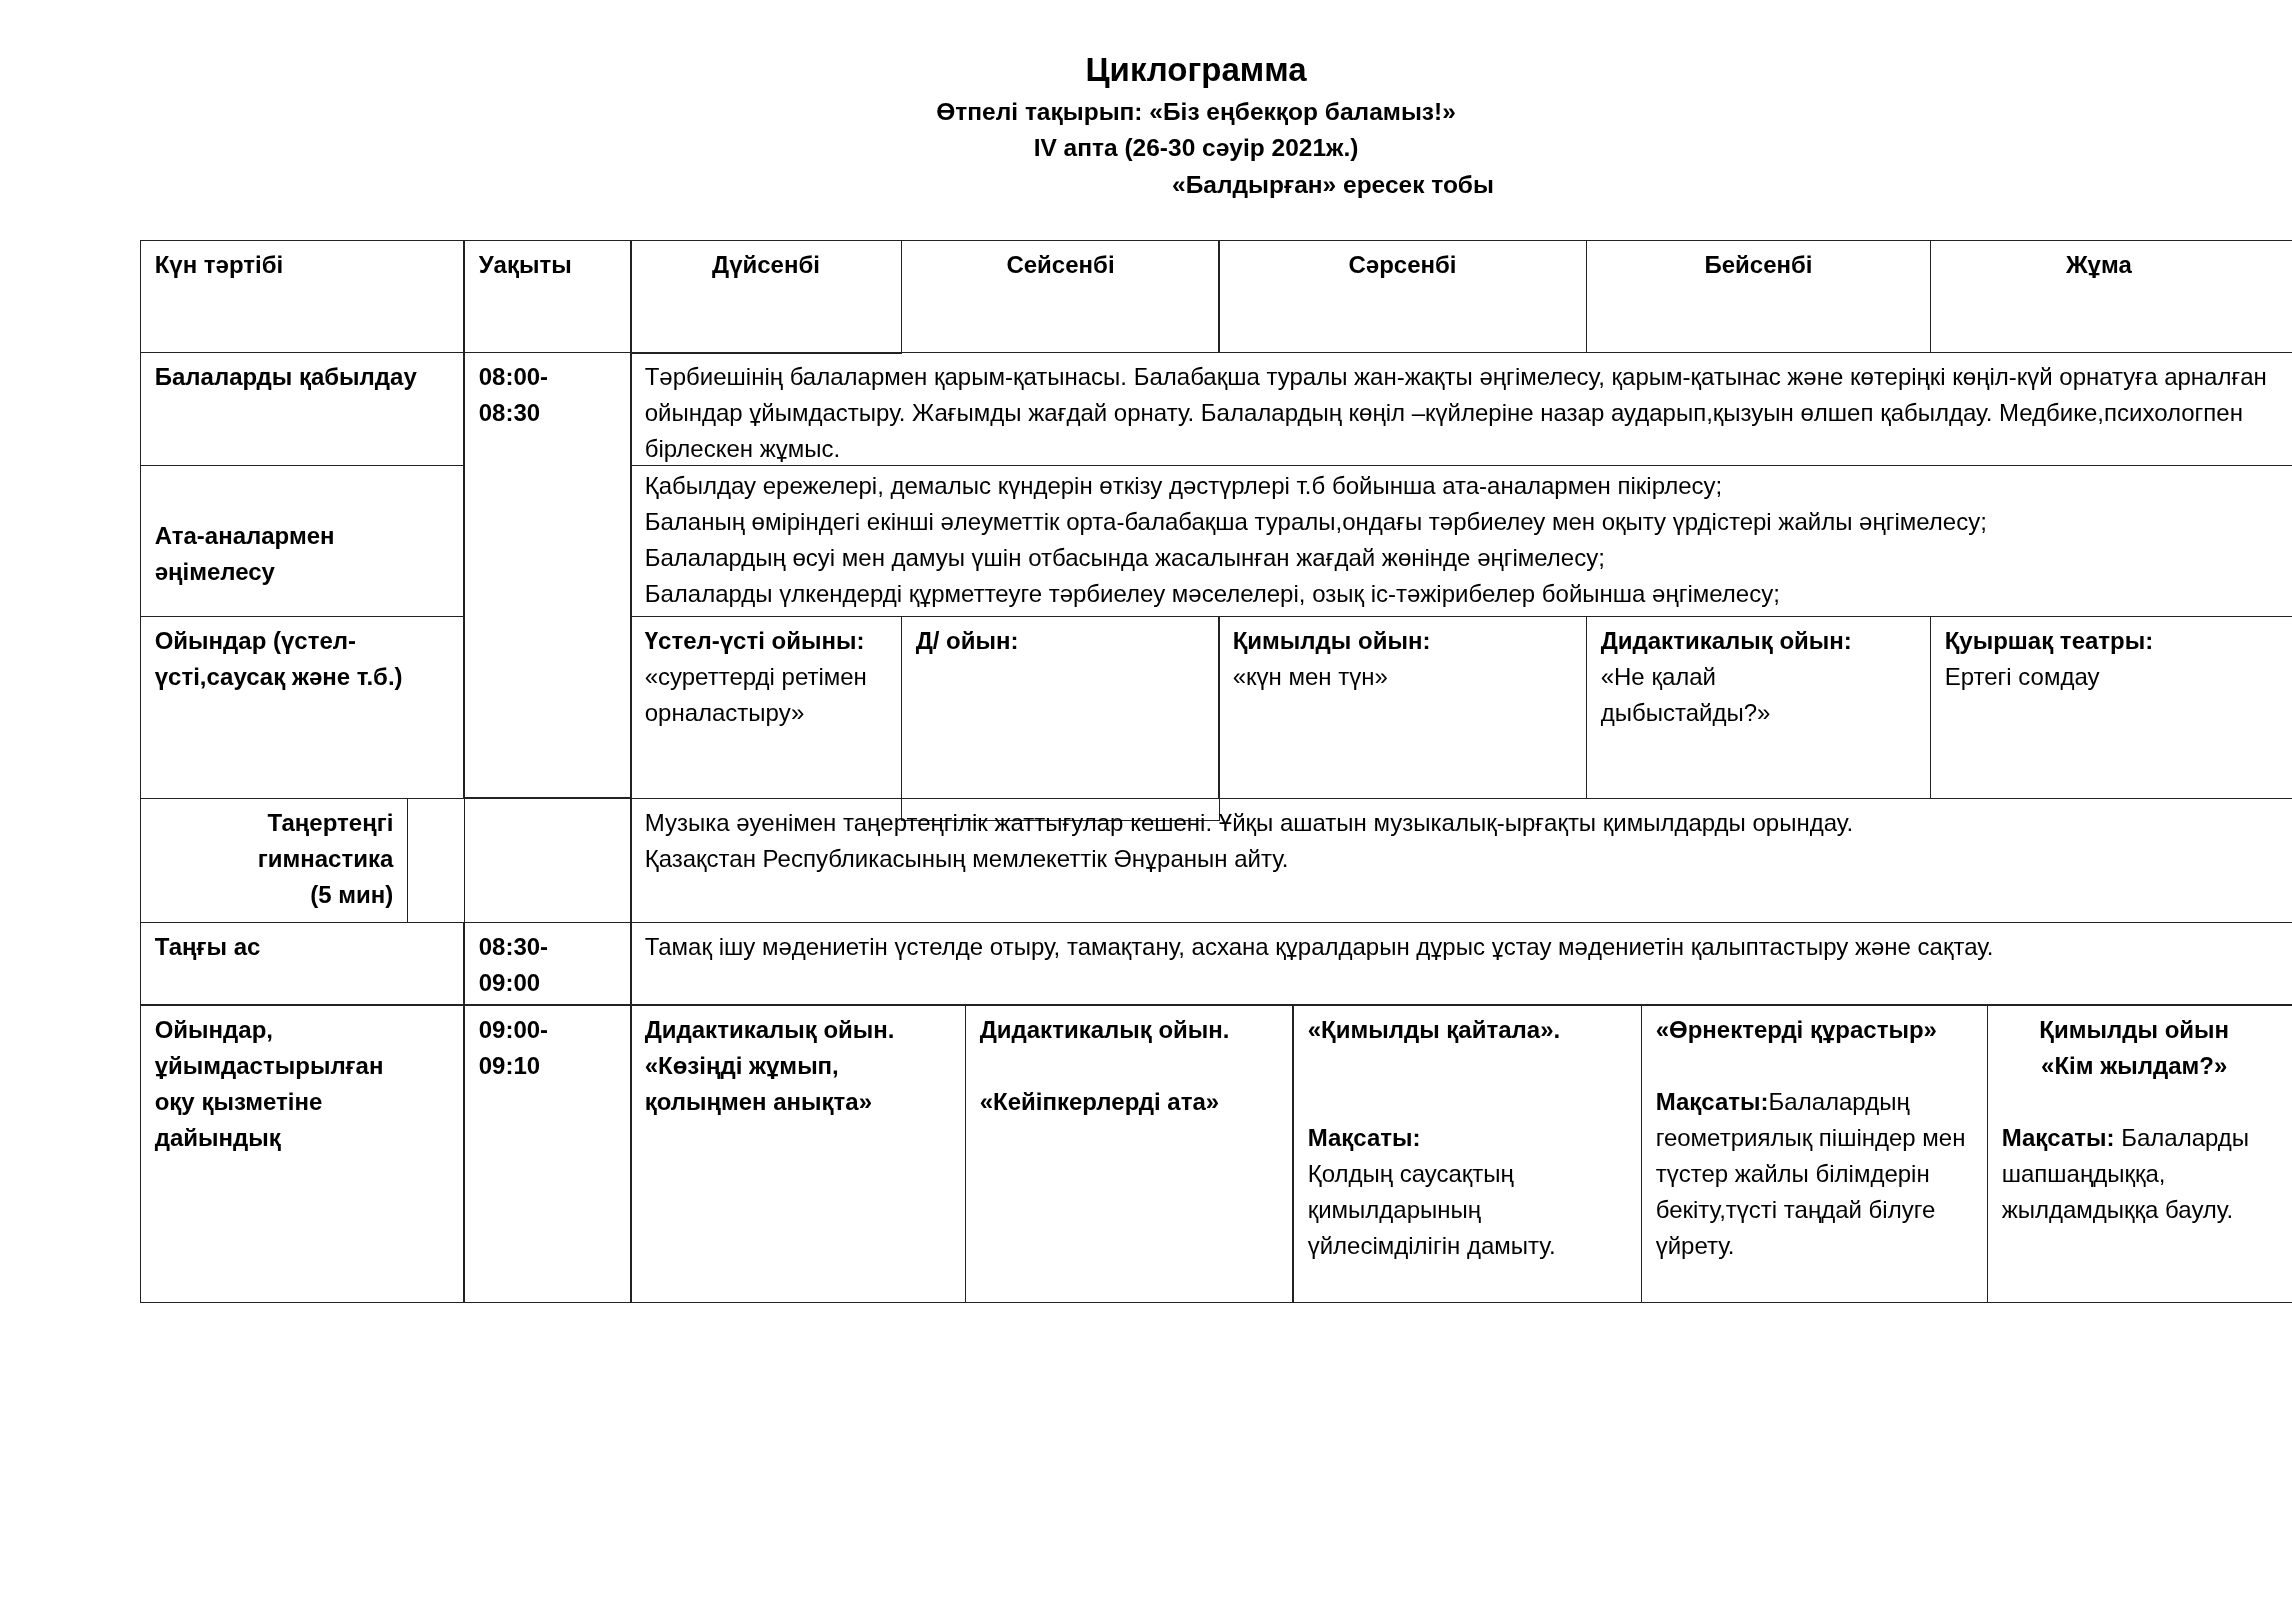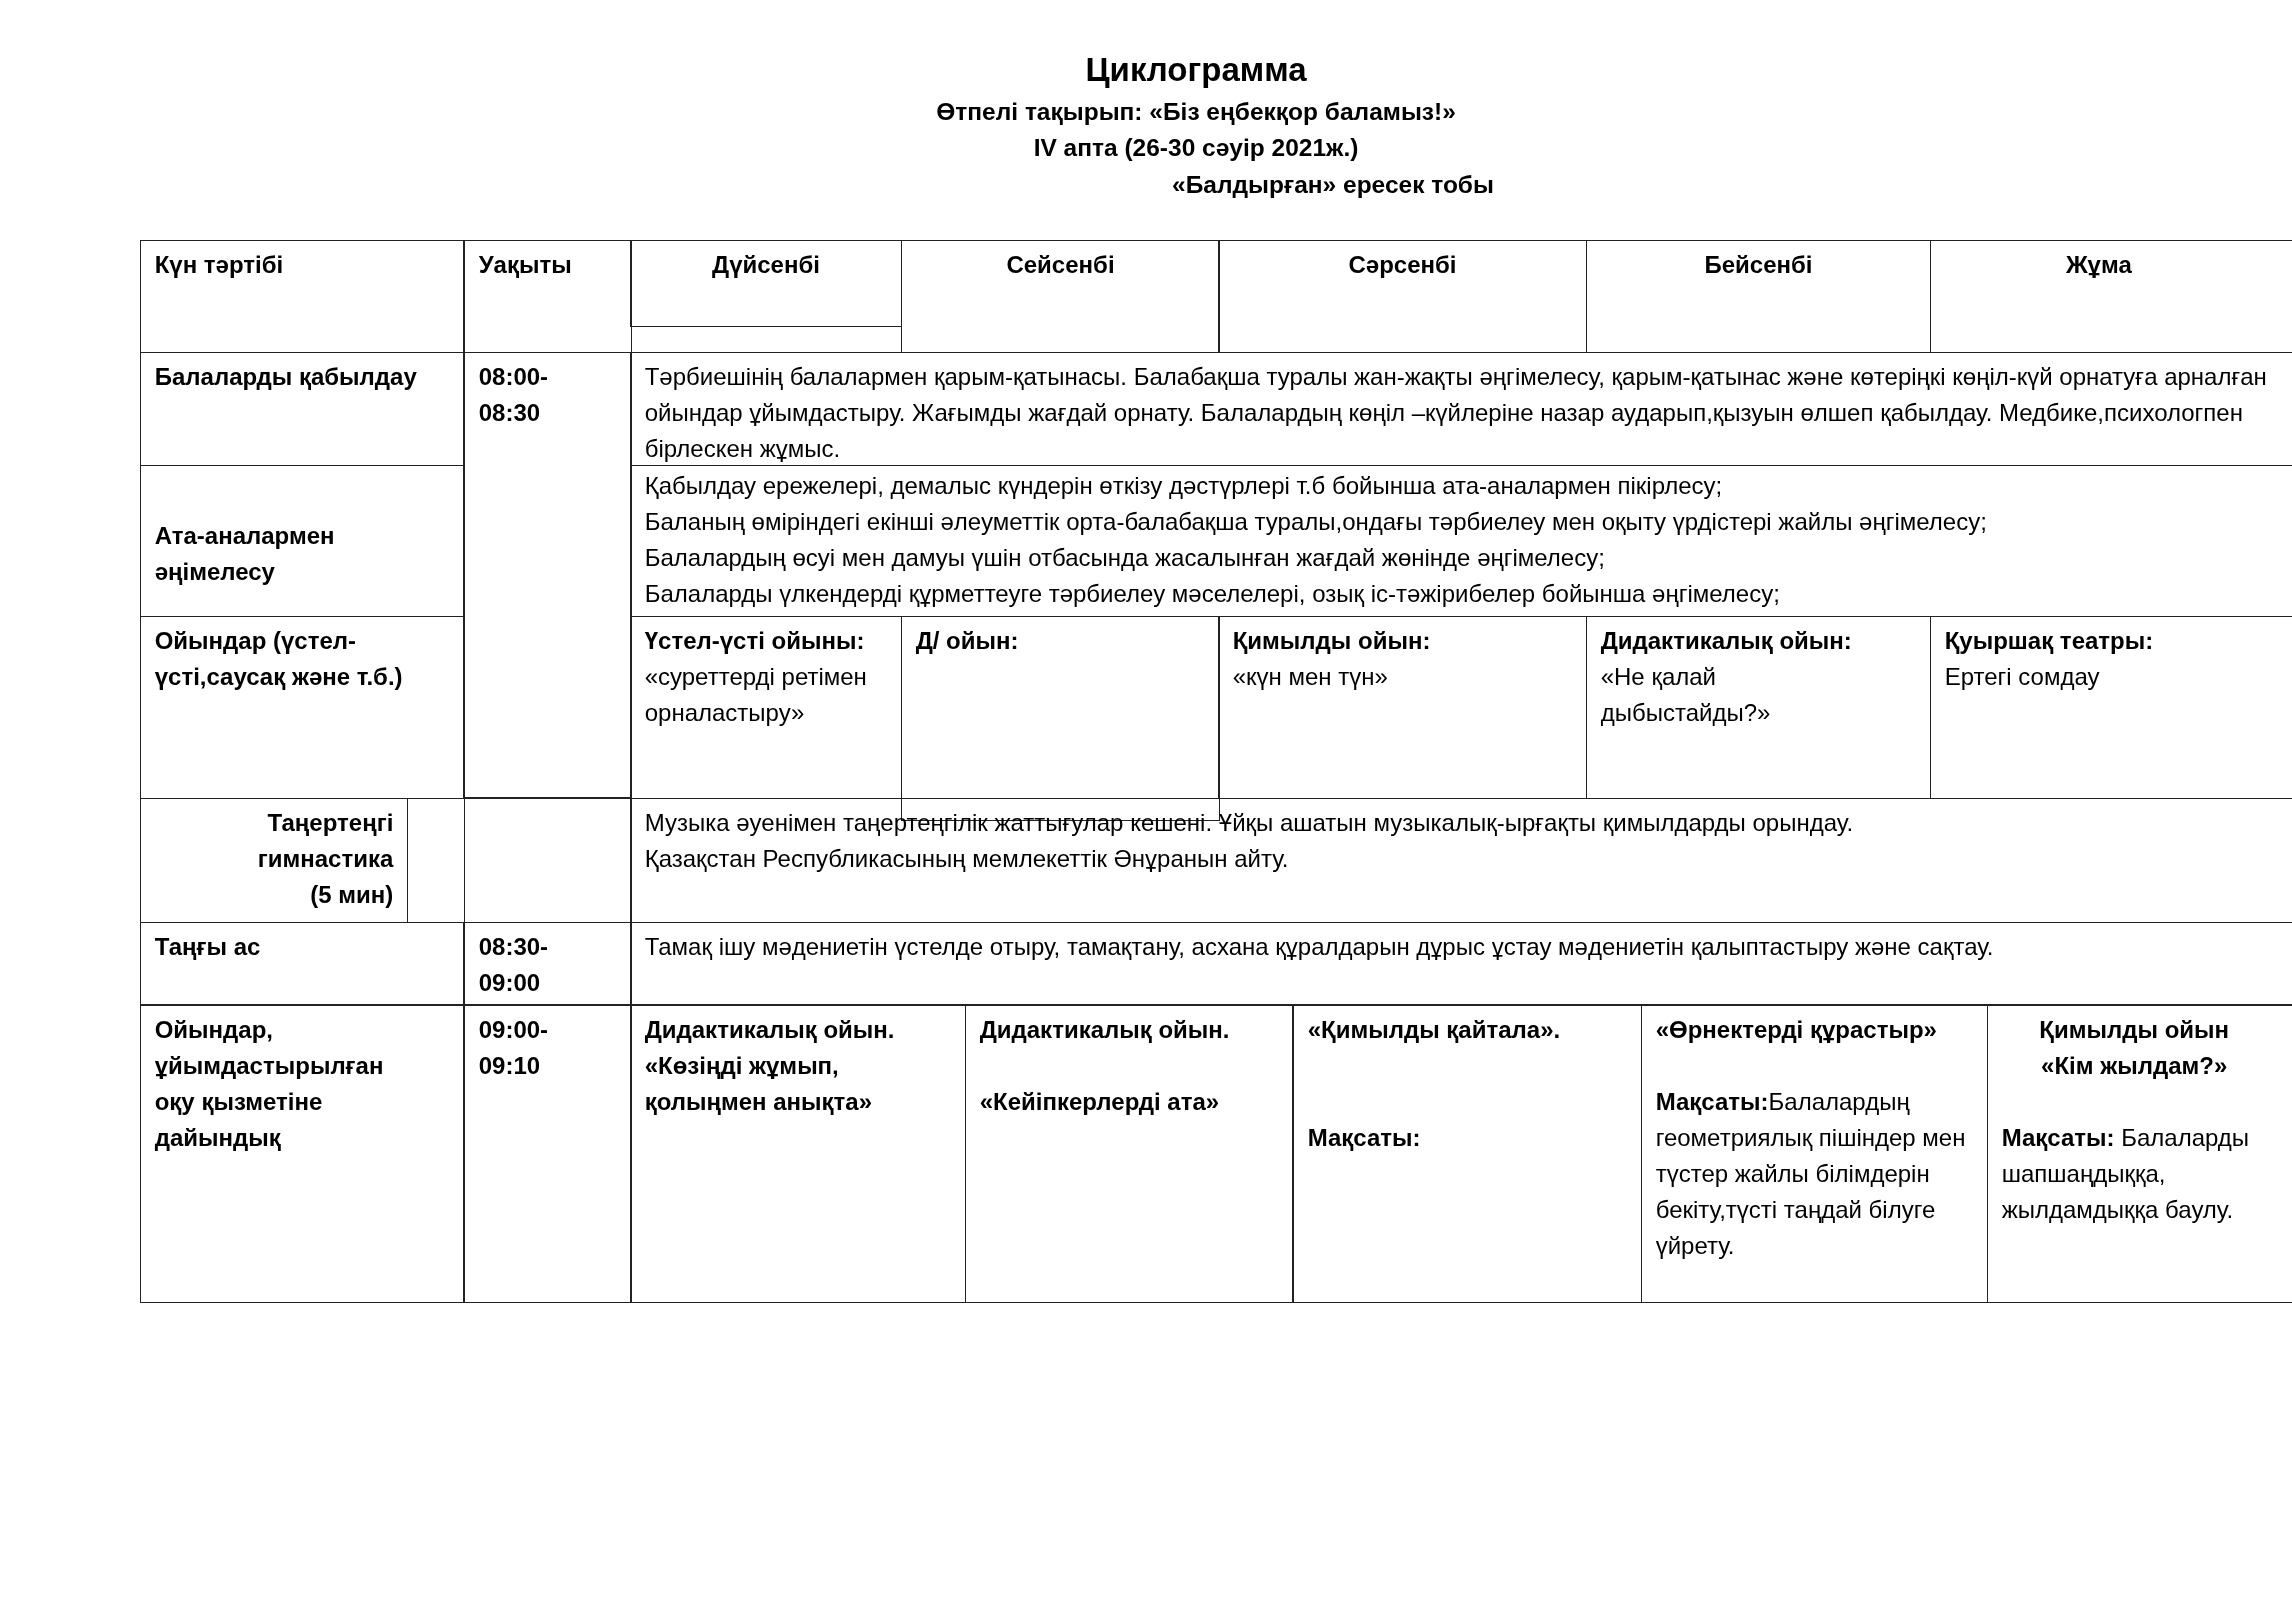--- a/index.html
+++ b/index.html
@@ -23,21 +23,21 @@
 
 <div id="t1" class="hdr">Циклограмма</div>
 <div id="t2" class="hdr">Өтпелі тақырып: «Біз еңбекқор баламыз!»</div>
 <div id="t3" class="hdr">IV апта (26-30 сәуір 2021ж.)</div>
 <div id="t4" class="hdr">«Балдырған»  ересек тобы</div>
 
 <div>
 
   <div class="cell b" style="left:140px;top:240px;width:324px;height:113px;">Күн тәртібі</div>
   <div class="cell b" style="left:464px;top:240px;width:168px;height:113px;">Уақыты</div>
-  <div class="cell b c" style="left:630px;top:240px;width:272px;height:87px;">Дүйсенбі</div>
+  <div class="cell b c" style="left:630px;top:240px;width:272px;height:114px;">Дүйсенбі</div>
   <div class="cell b c" style="left:901px;top:240px;width:319px;height:113px;">Сейсенбі</div>
   <div class="cell b c" style="left:1218px;top:240px;width:369px;height:113px;">Сәрсенбі</div>
   <div class="cell b c" style="left:1586px;top:240px;width:345px;height:113px;">Бейсенбі</div>
   <div class="cell b c" style="left:1930px;top:240px;width:412px;height:113px;padding-right:88px;">Жұма</div>
 
   <div class="cell b" style="left:140px;top:352px;width:324px;height:114px;">Балаларды қабылдау</div>
   <div class="cell b" style="left:464px;top:352px;width:168px;height:446px;">
     <span class="wrap">08:00-</span>
     <span class="wrap">08:30</span>
   </div>
@@ -106,20 +106,21 @@
   <div class="cell" style="left:965px;top:1005px;width:328px;height:298px;">
     <span class="wrap b">Дидактикалық ойын.</span>
     <span class="gap"></span>
     <span class="wrap b">«Кейіпкерлерді ата»</span>
   </div>
   <div class="cell" style="left:1293px;top:1005px;width:349px;height:298px;">
     <span class="wrap b">«Қимылды қайтала».</span>
     <span class="gap"></span>
     <span class="gap"></span>
     <span class="wrap b">Мақсаты:</span>
+    <span class="wrap" style="width:274px;">Қолдың саусақтың қимылдарының үйлесімділігін дамыту.</span>
   </div>
   <div class="cell" style="left:1641px;top:1005px;width:347px;height:298px;">
     <span class="wrap b">«Өрнектерді құрастыр»</span>
     <span class="gap"></span>
     <span class="wrap"><span class="b">Мақсаты:</span><span>Балалардың геометриялық пішіндер мен түстер жайлы білімдерін бекіту,түсті таңдай білуге үйрету.</span></span>
   </div>
   <div class="cell" style="left:1987px;top:1005px;width:353px;height:298px;">
     <span class="wrap b c" style="width:265px;">Қимылды ойын</span>
     <span class="wrap b c" style="width:265px;">«Кім жылдам?»</span>
     <span class="gap"></span>

